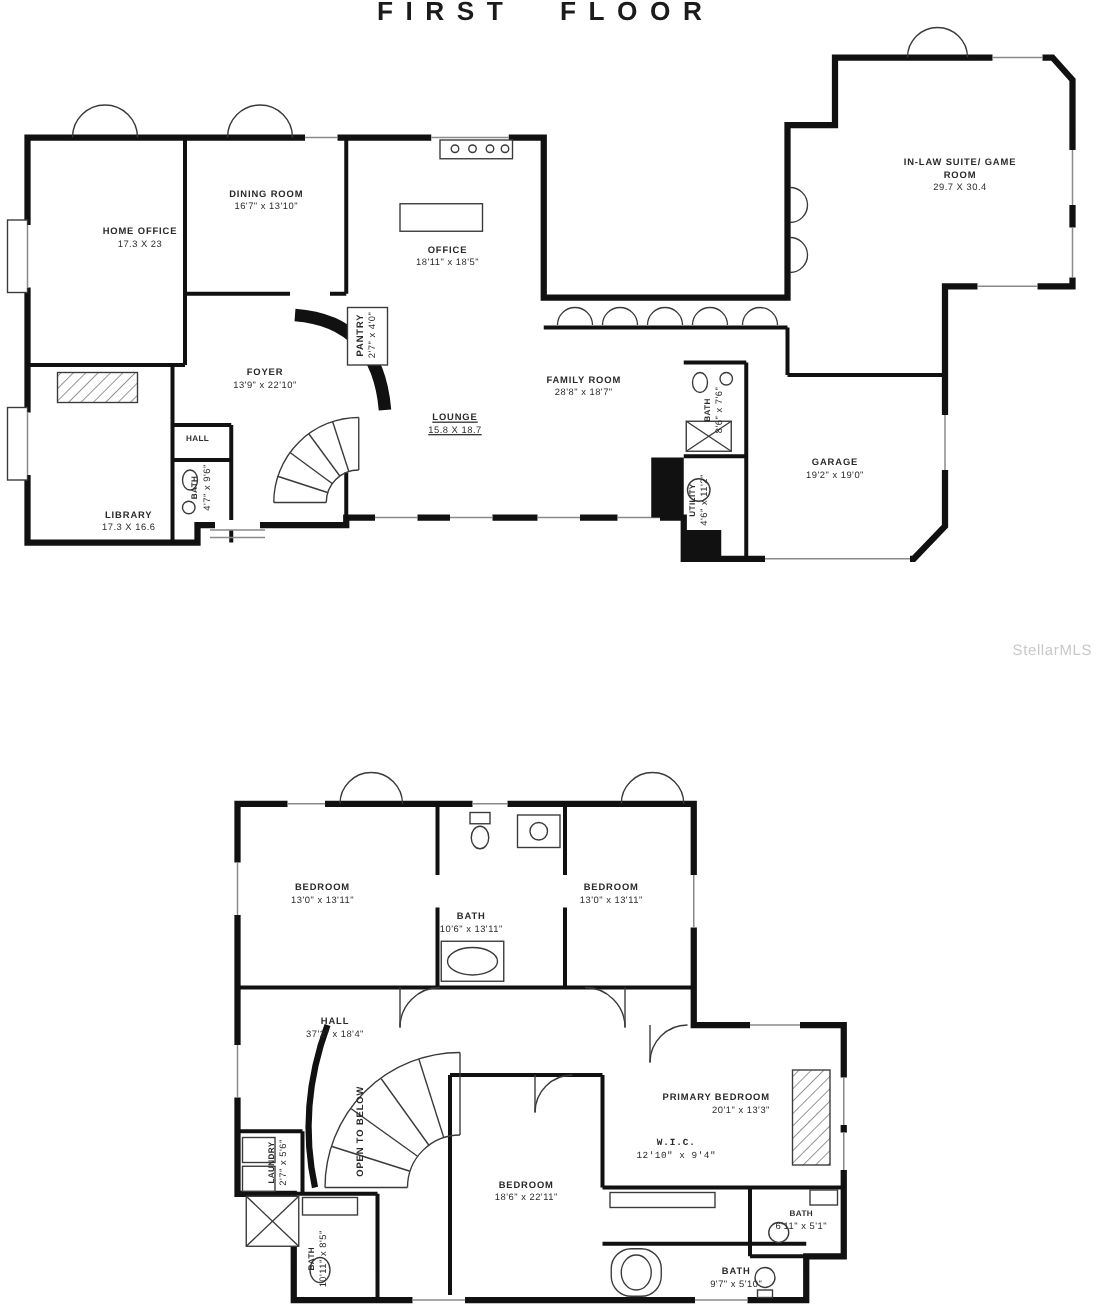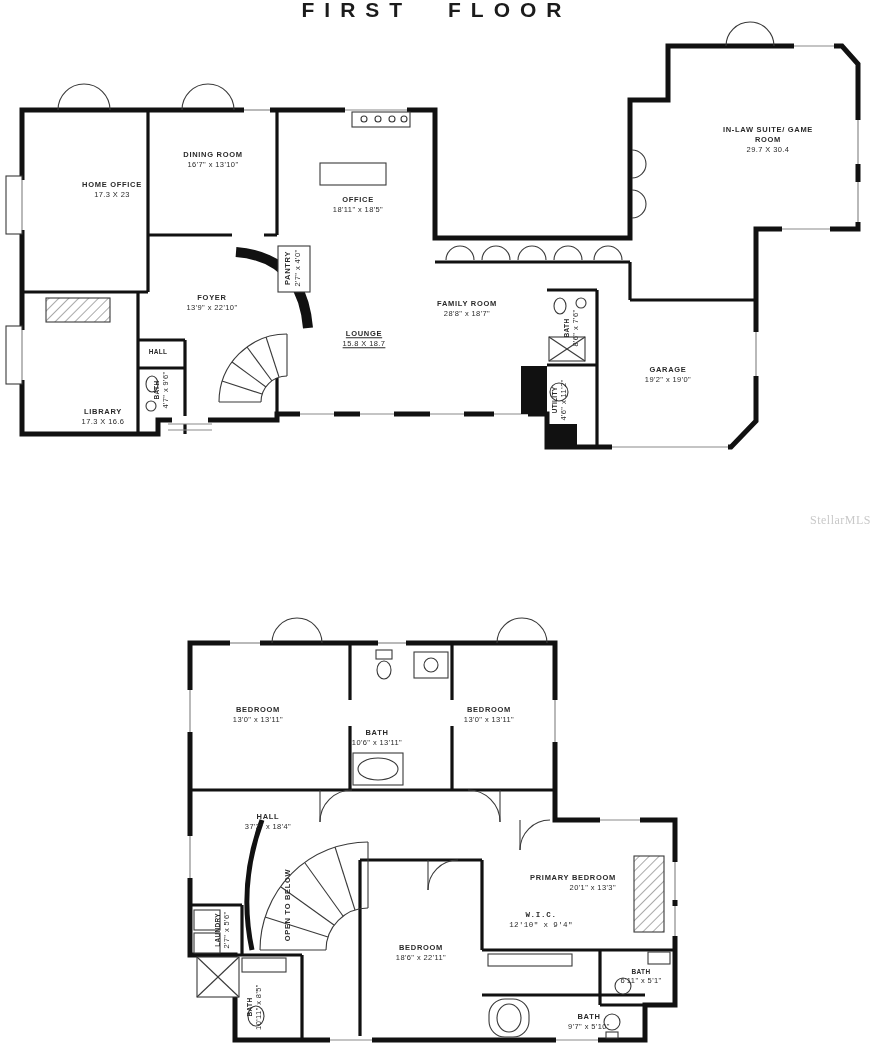--- a/index.html
+++ b/index.html
@@ -17,21 +17,21 @@
       font-size:21px;font-weight:bold;letter-spacing:10px;word-spacing:20px;}
   #t1{top:-2px;}
   #t2{top:543px;}
   .room-label{position:absolute;transform:translate(-50%,-50%);text-align:center;
       color:#2a2a2a;white-space:pre-line;line-height:1.3;}
   .room-label.rot{transform:translate(-50%,-50%) rotate(-90deg);white-space:nowrap;}
   .rn{font-size:7.5px;font-weight:bold;letter-spacing:0.7px;}
   .rd{font-size:7.5px;letter-spacing:0.4px;}
   .room-label.small .rn{font-size:6.5px;letter-spacing:0.3px;}
   #watermark{position:absolute;left:810px;top:513px;font-size:12px;color:#c9c9c9;
-      letter-spacing:0.5px;font-family:Liberation Serif, serif;}
+      letter-spacing:0.5px;}
 </style>
 </head>
 <body>
 
 <div id="canvas">
 
   <svg width="889" height="1046" viewBox="0 0 889 1046">
     <defs>
       <pattern id="hatch" width="7" height="7" patternUnits="userSpaceOnUse" patternTransform="rotate(45)">
         <line x1="0" y1="0" x2="0" y2="7" stroke="#555" stroke-width="1"></line>

